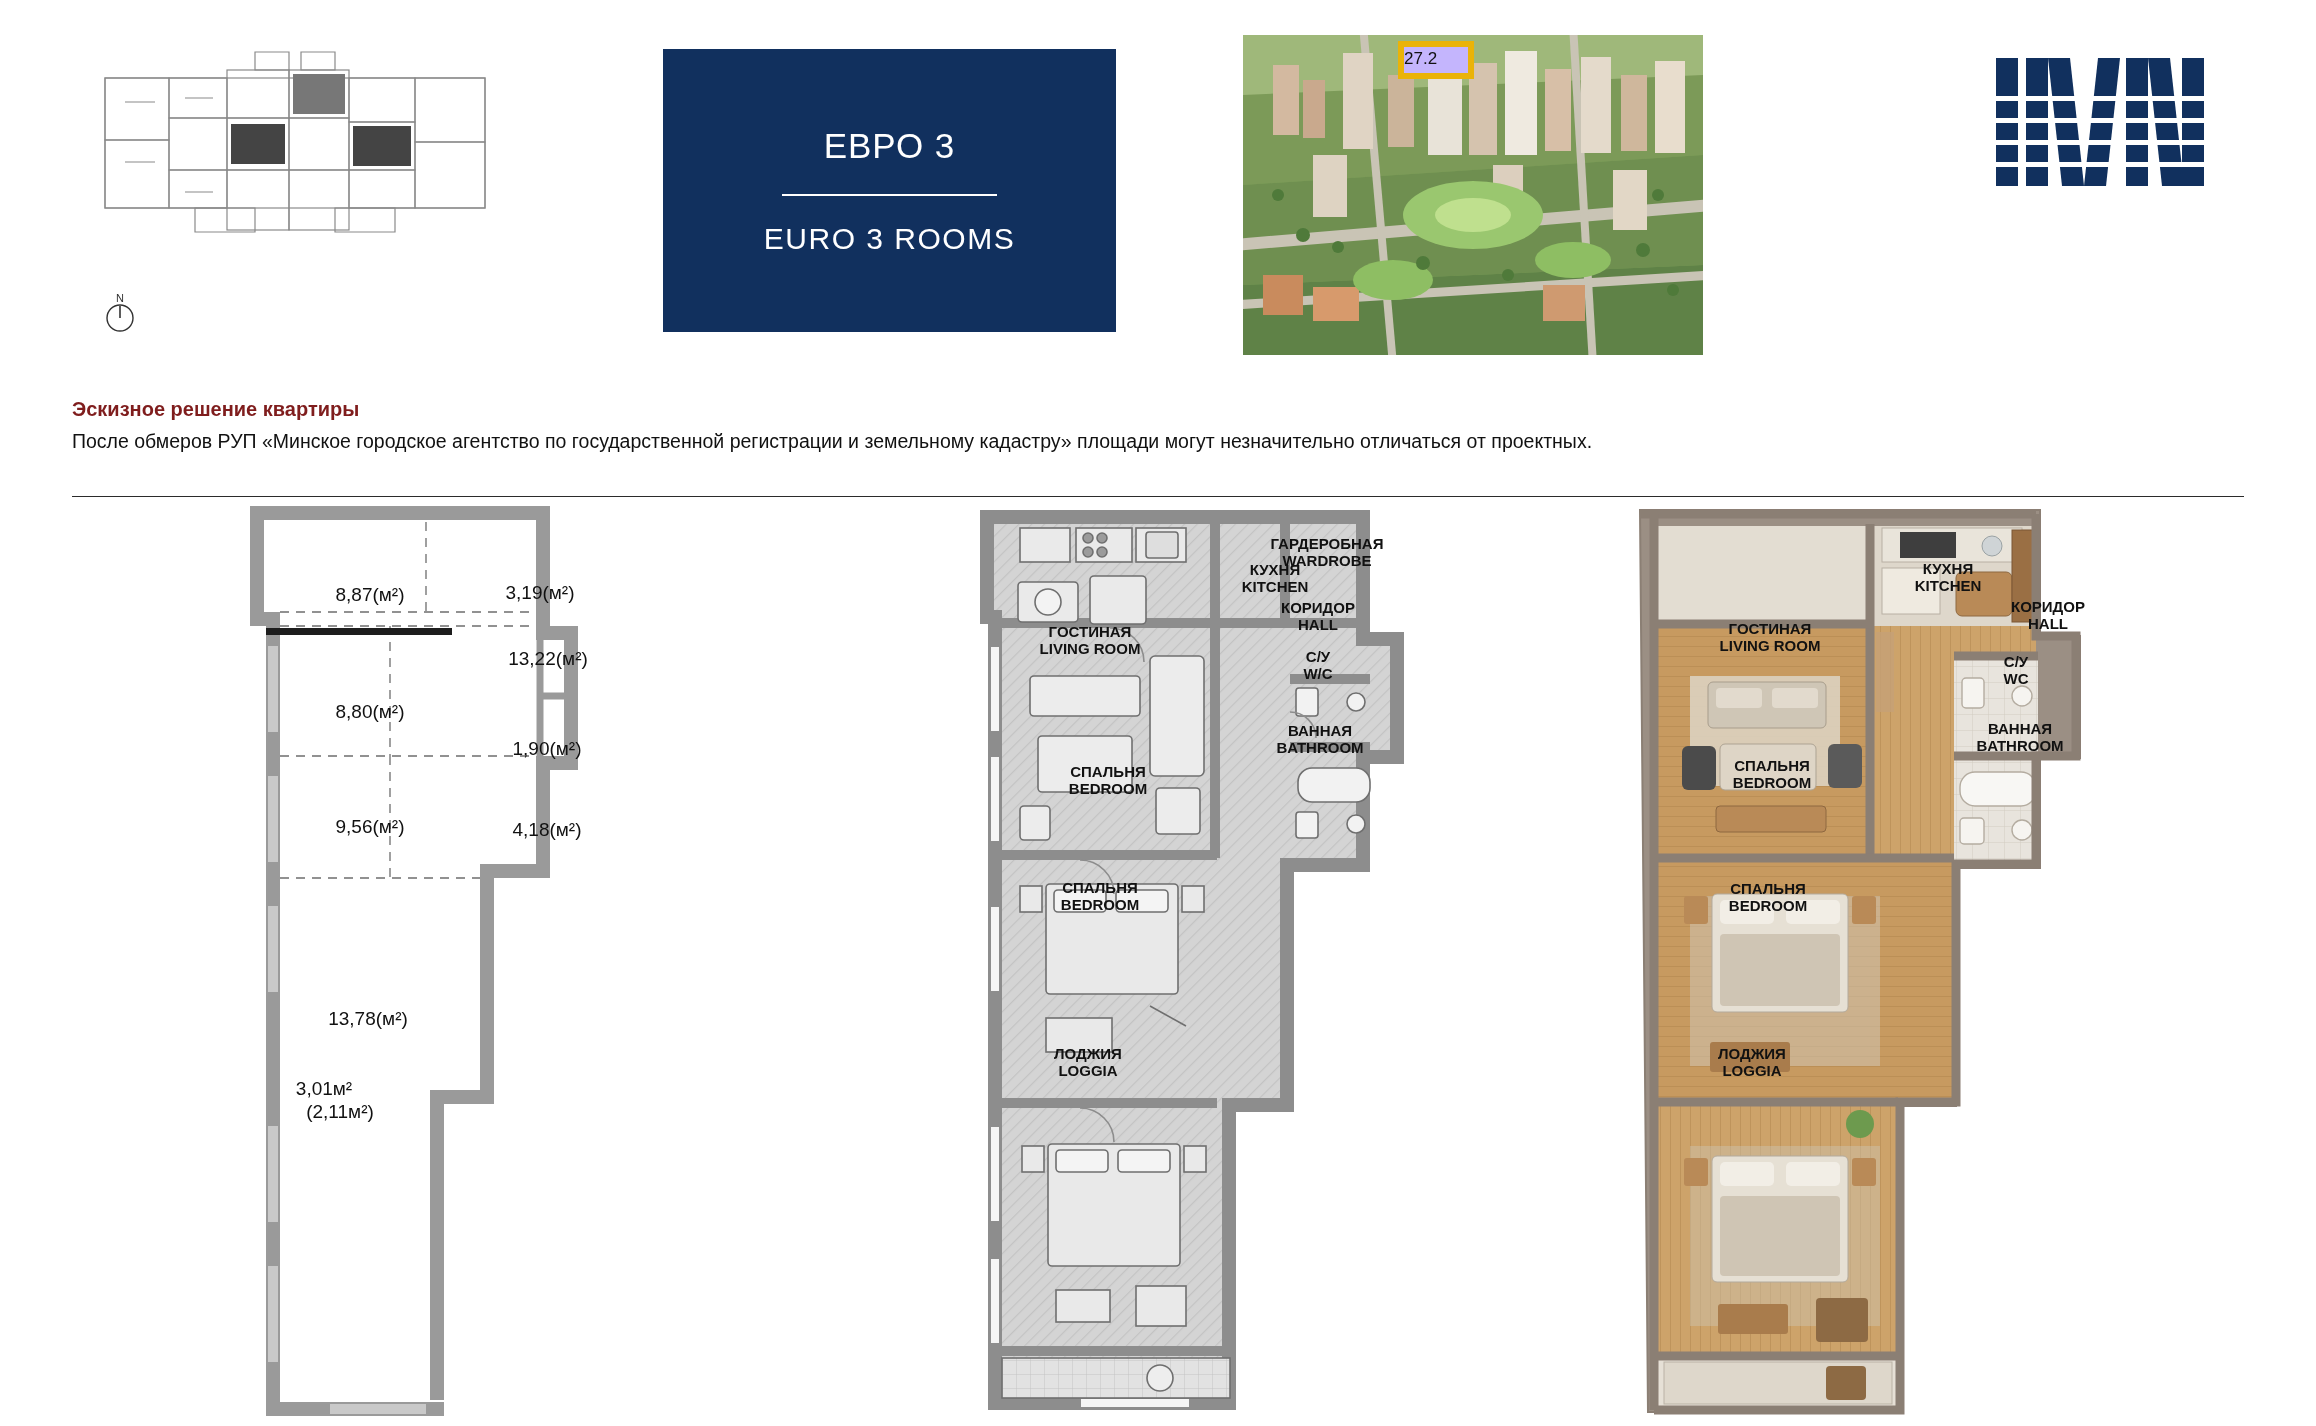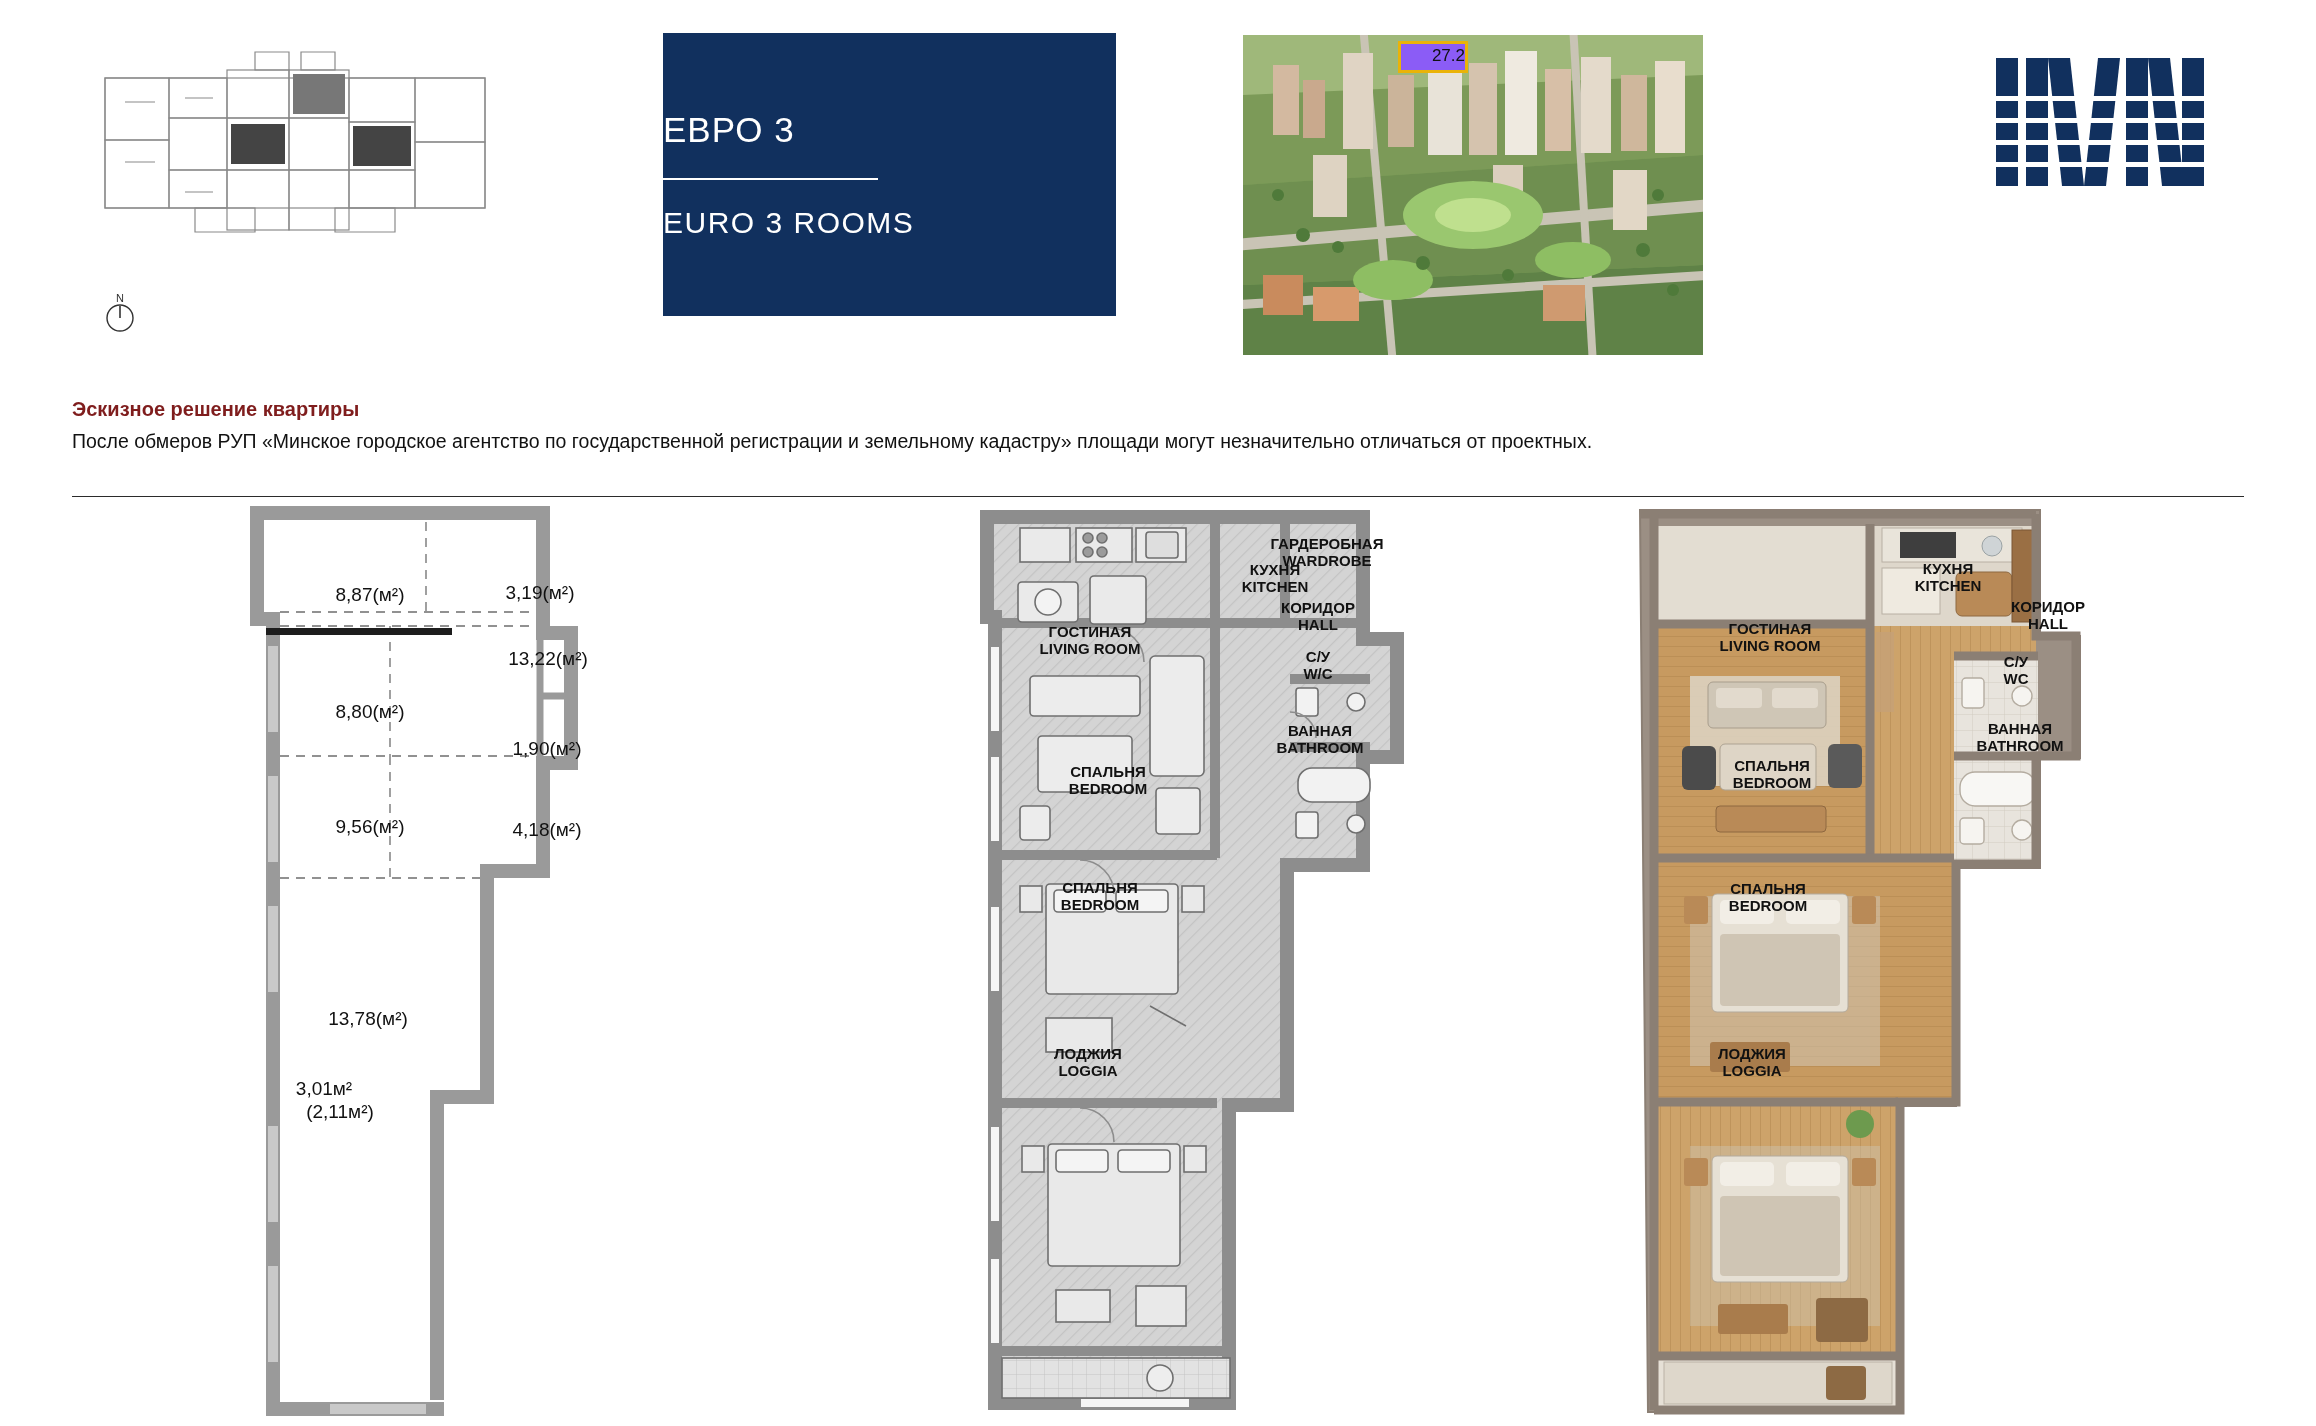--- a/index.html
+++ b/index.html
@@ -43,28 +43,28 @@
     left: 98px;
     top: 290px;
     width: 44px;
     height: 44px;
   }
 
   
   .title-block {
     position: absolute;
     left: 663px;
-    top: 33px;
+    top: 49px;
     width: 453px;
     height: 283px;
     background: #11305e;
     color: #ffffff;
     display: flex;
     flex-direction: column;
-    align-items: flex-start;
+    align-items: center;
     justify-content: center;
   }
   .title-ru {
     font-size: 35px;
     letter-spacing: 1px;
     font-weight: 400;
   }
   .title-rule {
     width: 215px;
     height: 2px;
@@ -87,26 +87,26 @@
     overflow: hidden;
     background: #7fa05a;
   }
   .aerial svg { display: block; }
   .aerial-badge {
     position: absolute;
     left: 1398px;
     top: 41px;
     width: 64px;
     height: 26px;
-    background: #8b5cf6;
-    border: 3px solid #eab308;
+    background: #c4b5fd;
+    border: 6px solid #eab308;
     color: #111;
     font-size: 17px;
     line-height: 24px;
-    text-align: right;
+    text-align: left;
   }
 
   
   .logo {
     position: absolute;
     left: 1950px;
     top: 40px;
     width: 300px;
     height: 270px;
     text-align: center;

